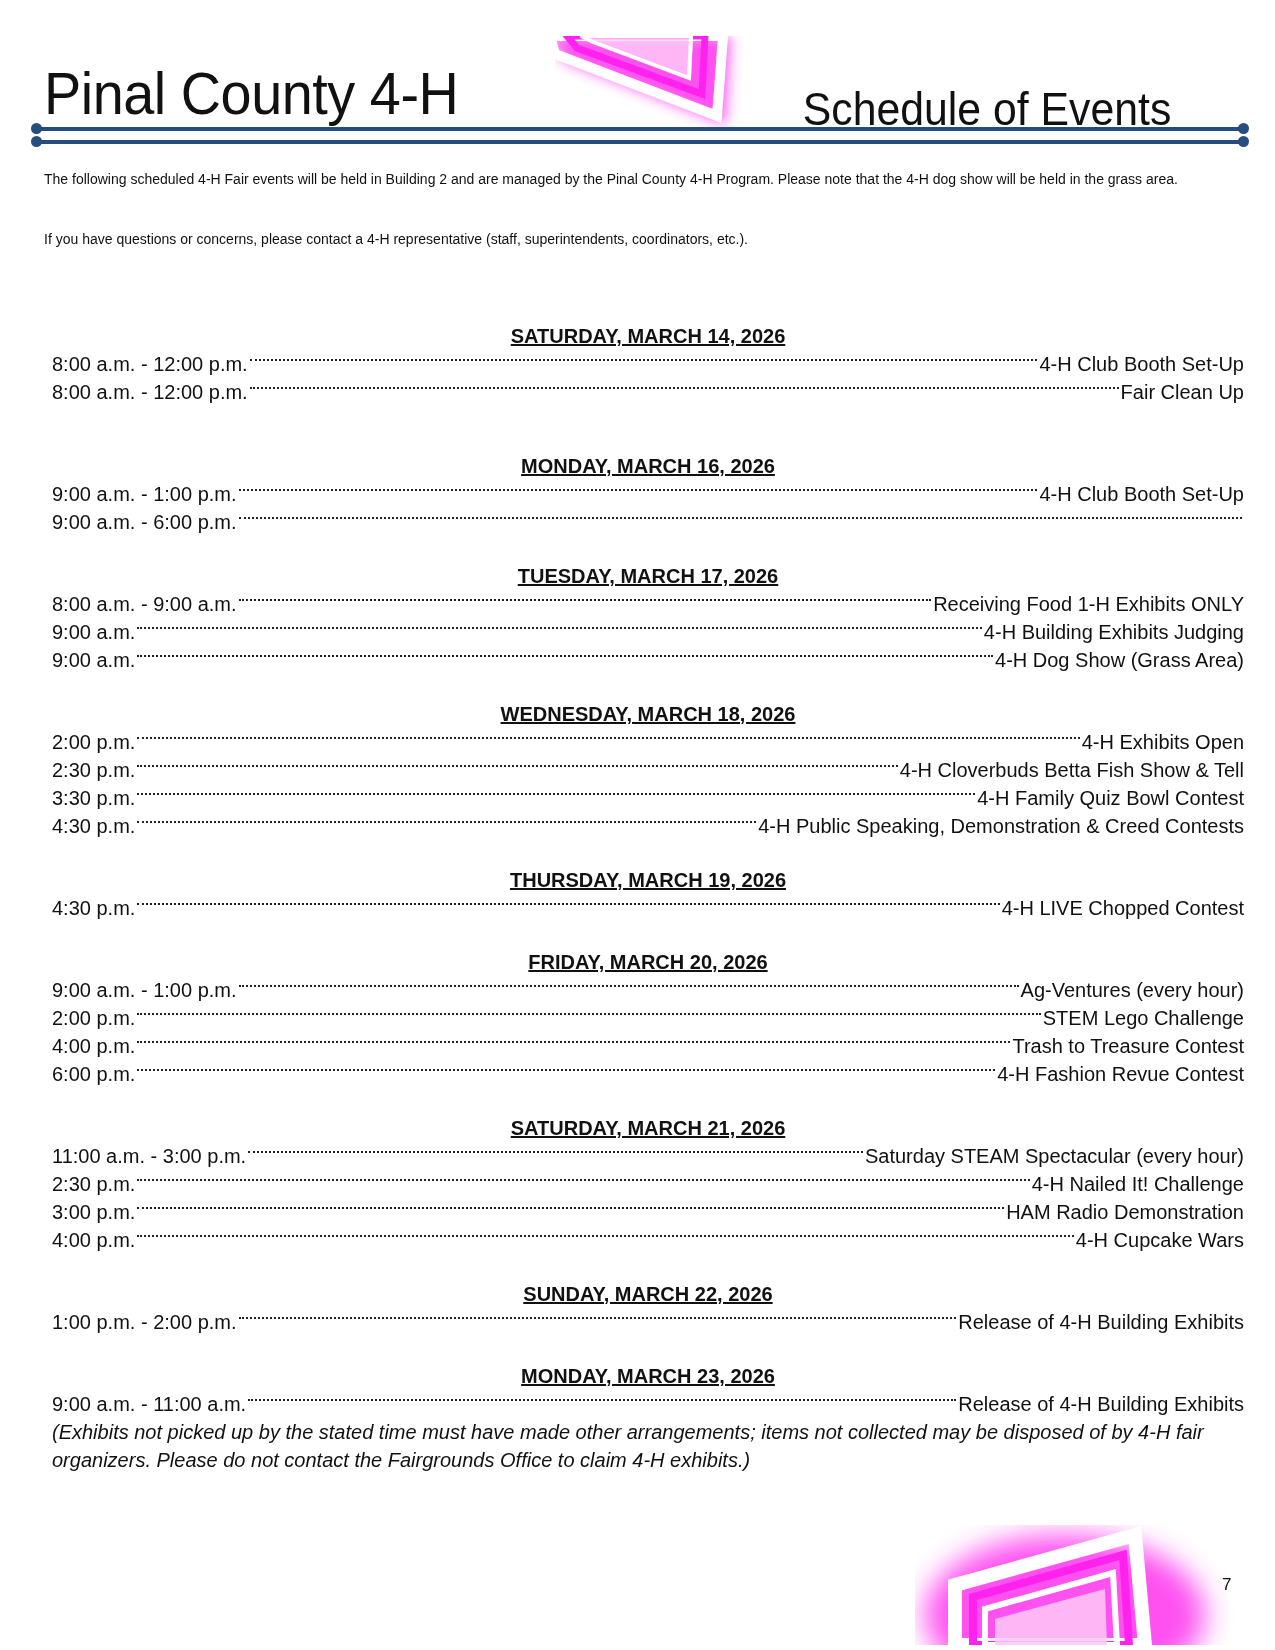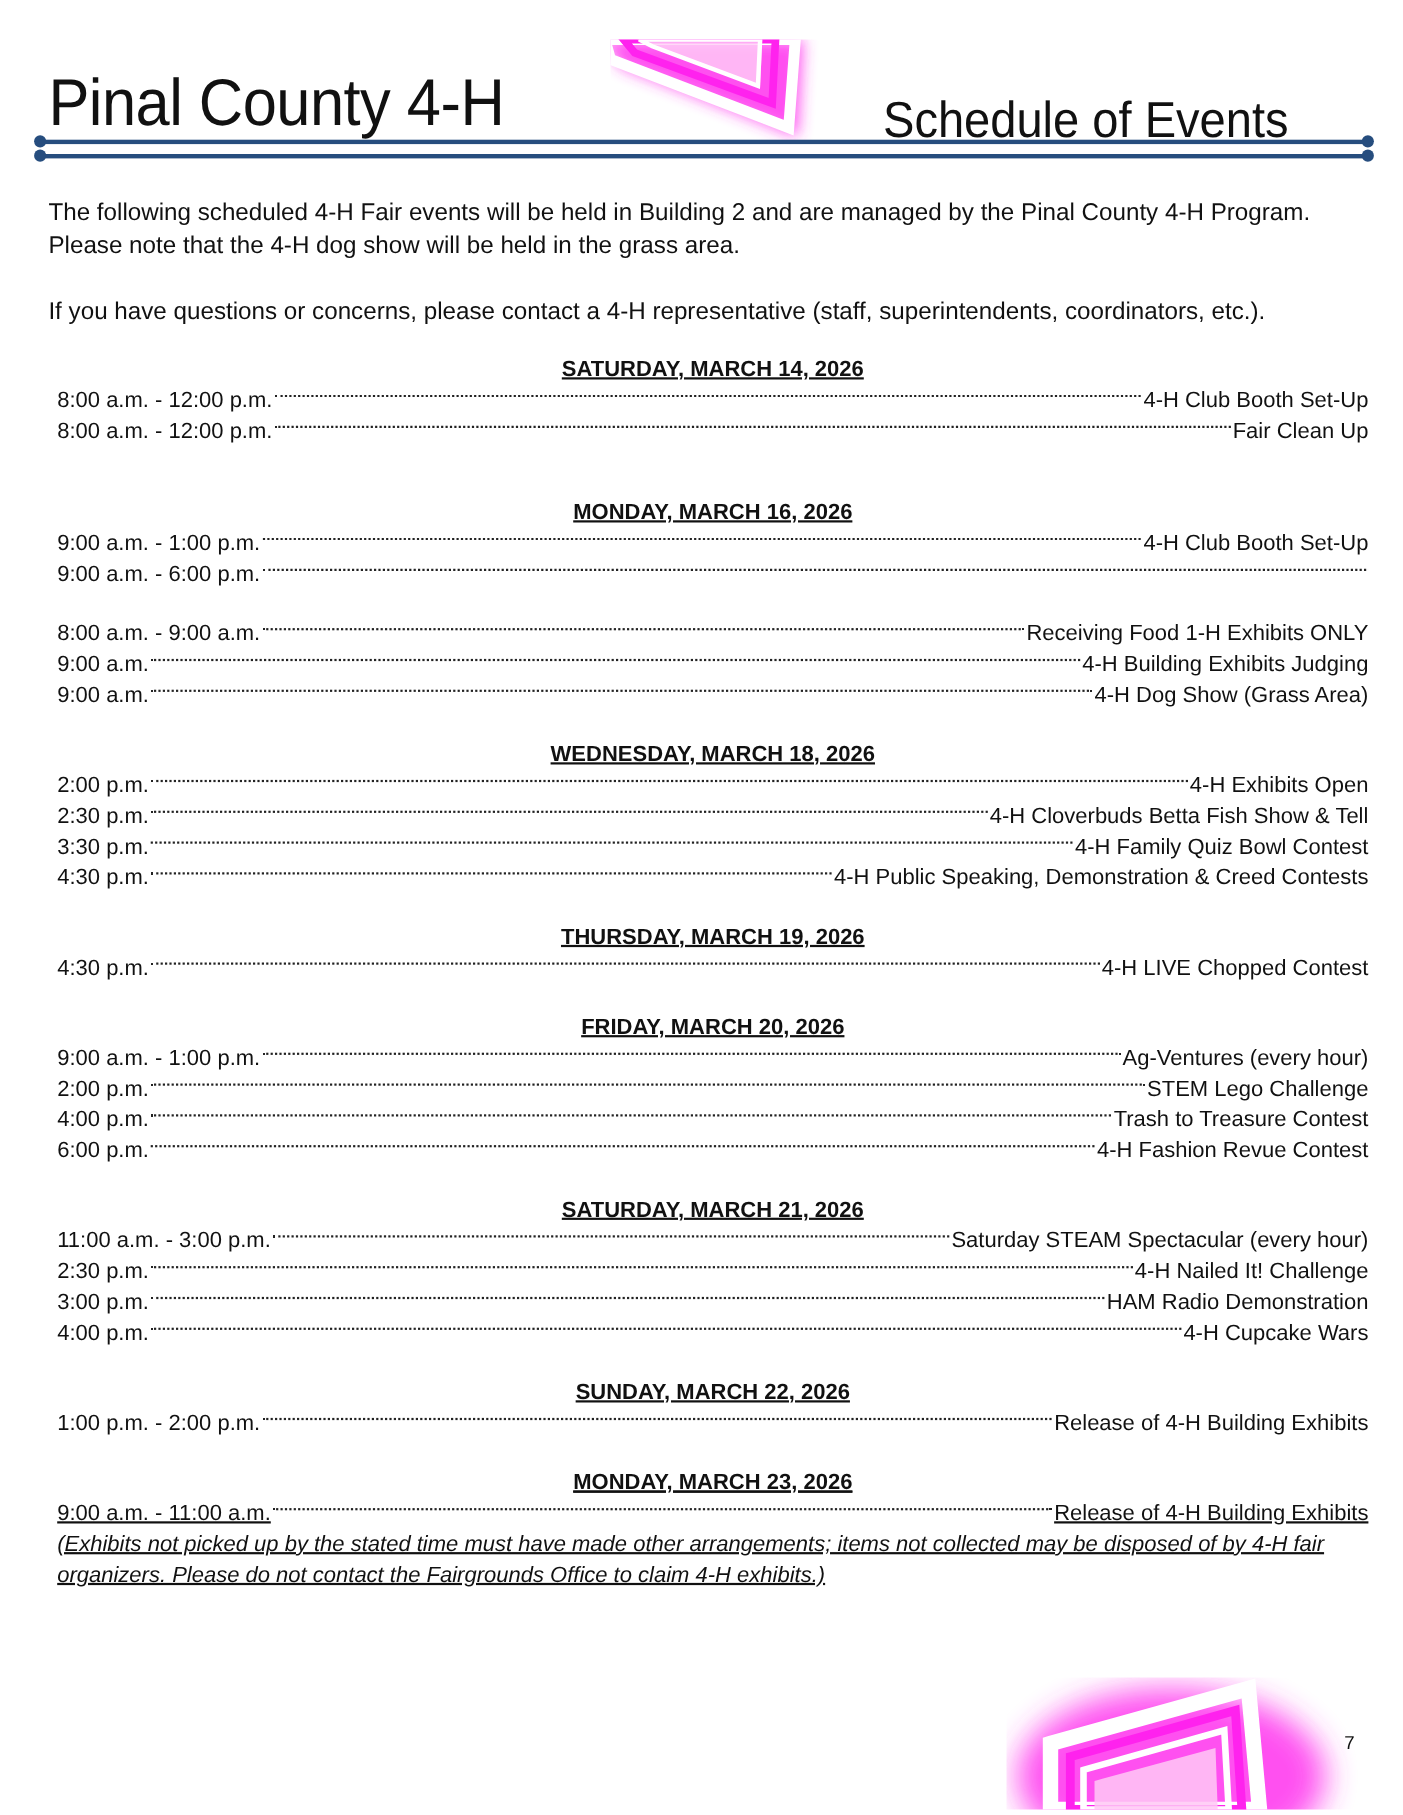--- a/index.html
+++ b/index.html
@@ -13,21 +13,21 @@
   .title-left { position: absolute; left: 44px; top: 64px; font-size: 60px; line-height: 1;
                 letter-spacing: -0.5px; transform: scaleX(0.93); transform-origin: left top; }
   .title-right { position: absolute; right: 104px; top: 86px; font-size: 46px; line-height: 1;
                  transform: scaleX(0.93); transform-origin: right top; }
 
   .rule { position: absolute; left: 36px; width: 1207px; height: 4px; background: #264d7e; }
   .rule.r1 { top: 127px; }
   .rule.r2 { top: 140px; }
   .dot { position: absolute; width: 11px; height: 11px; border-radius: 50%; background: #264d7e; }
 
-  .intro { position: absolute; left: 44px; top: 178px; width: 1200px; font-size: 22px; line-height: 30px; }
+  .intro { position: absolute; left: 44px; top: 164px; width: 1200px; font-size: 14px; line-height: 30px; }
   .intro p { margin: 0; }
   .intro p + p { margin-top: 30px; }
 
   .schedule { position: absolute; left: 52px; top: 322px; width: 1192px; font-size: 20px; }
   .day { margin-bottom: 26px; }
   .day-heading { text-align: center; font-weight: bold; text-decoration: underline;
                  line-height: 28px; height: 28px; }
   .row { display: flex; align-items: center; height: 28px; line-height: 28px; }
   .row .time { white-space: nowrap; }
   .row .leader { flex: 1; border-bottom: 2px dotted #222; margin: 0 2px; transform: translateY(-4px); }
@@ -101,20 +101,21 @@
         <span class="time">9:00 a.m. - 1:00 p.m.</span>
         <span class="leader"></span>
         <span class="event">4-H Club Booth Set-Up</span>
       </div>
       <div class="row">
         <span class="time">9:00 a.m. - 6:00 p.m.</span>
         <span class="leader"></span>
       </div>
     </div>
     <div class="day">
+      <div class="day-heading">TUESDAY, MARCH 17, 2026</div>
       <div class="row">
         <span class="time">8:00 a.m. - 9:00 a.m.</span>
         <span class="leader"></span>
         <span class="event">Receiving Food 1-H Exhibits ONLY</span>
       </div>
       <div class="row">
         <span class="time">9:00 a.m.</span>
         <span class="leader"></span>
         <span class="event">4-H Building Exhibits Judging</span>
       </div>
@@ -202,21 +203,21 @@
       </div>
     </div>
     <div class="day">
       <div class="day-heading">SUNDAY, MARCH 22, 2026</div>
       <div class="row">
         <span class="time">1:00 p.m. - 2:00 p.m.</span>
         <span class="leader"></span>
         <span class="event">Release of 4-H Building Exhibits</span>
       </div>
     </div>
-    <div class="day" style="margin-bottom: 0px; text-decoration: underline;">
+    <div class="day" style="margin-bottom: 0px;">
       <div class="day-heading">MONDAY, MARCH 23, 2026</div>
       <div class="row">
         <span class="time">9:00 a.m. - 11:00 a.m.</span>
         <span class="leader"></span>
         <span class="event">Release of 4-H Building Exhibits</span>
       </div>
       <div class="note">(Exhibits not picked up by the stated time must have made other arrangements; items not collected may be disposed of by 4-H fair organizers.  Please do not contact the Fairgrounds Office to claim 4-H exhibits.)</div>
     </div>
   </div>
 

